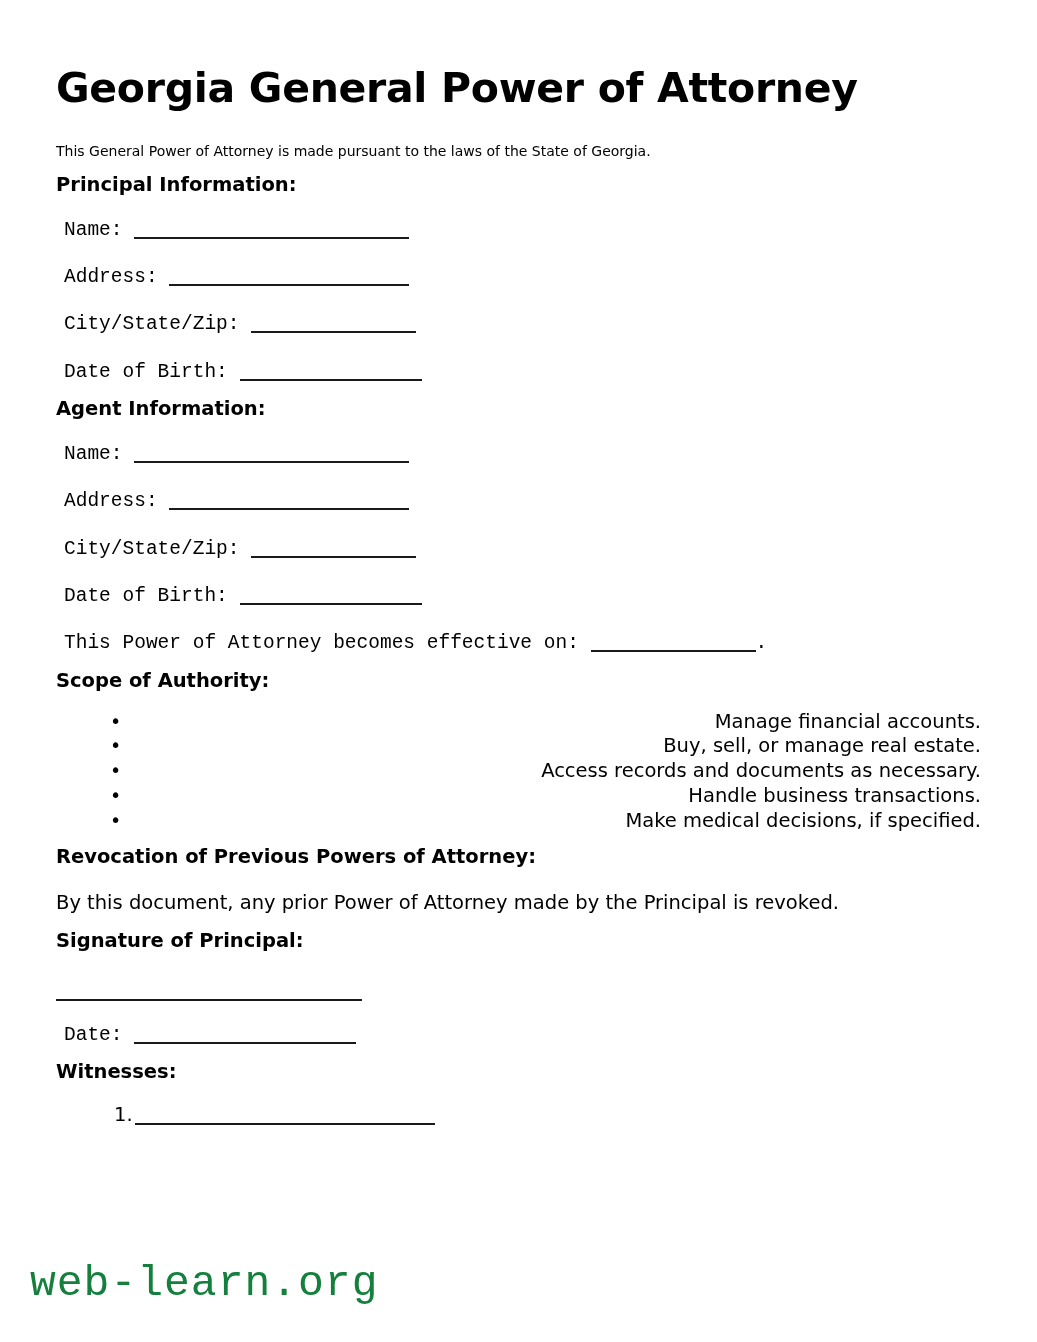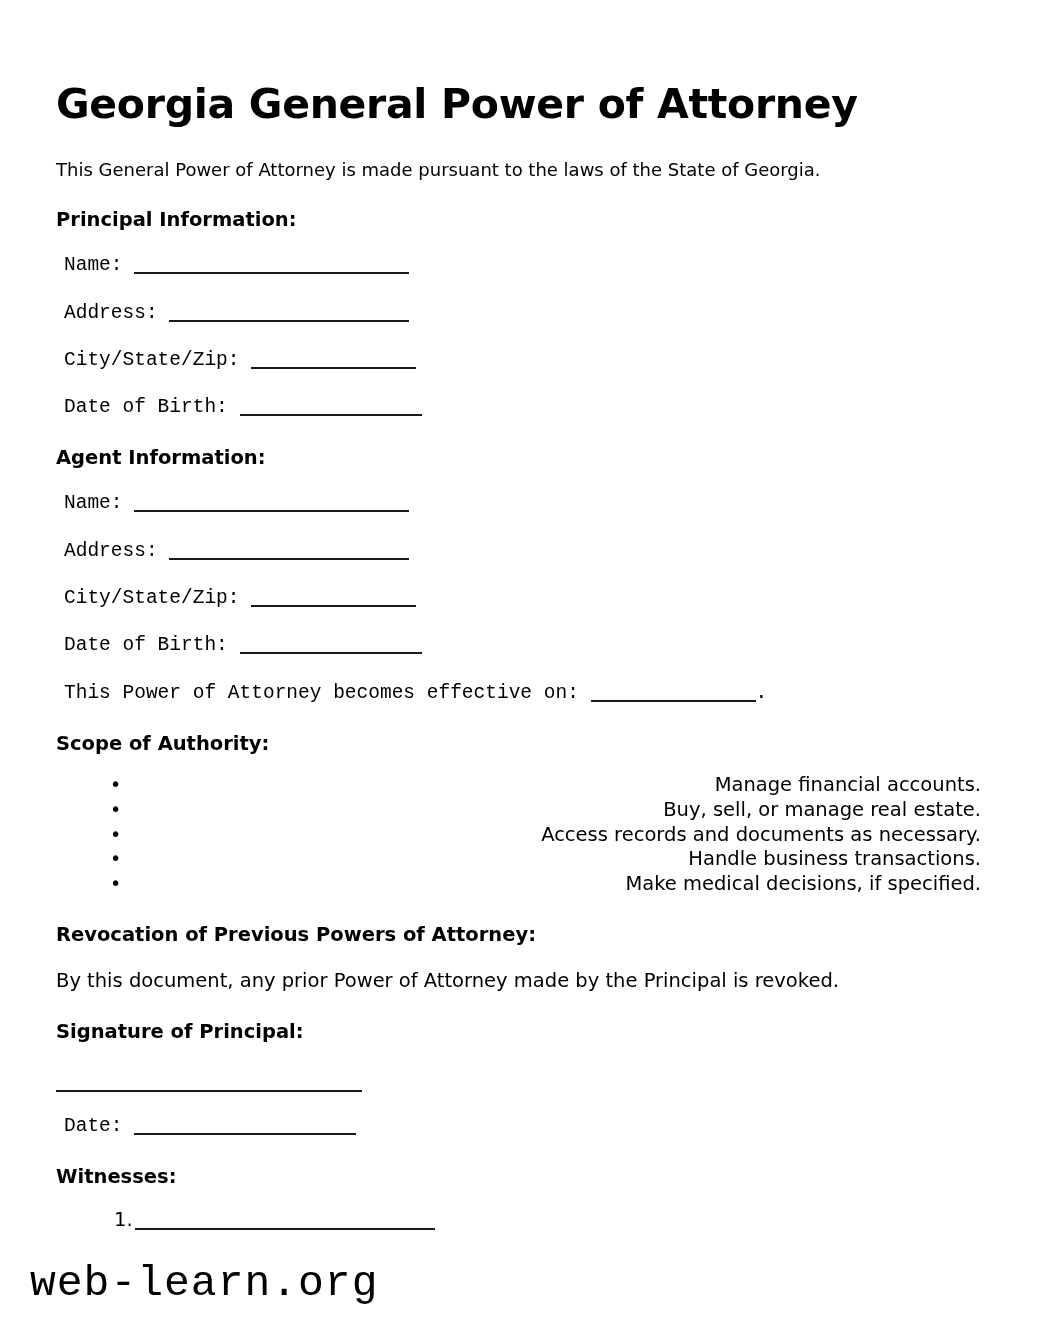--- a/index.html
+++ b/index.html
@@ -10,46 +10,46 @@
   body {
     width: 1037px;
     height: 1342px;
     position: relative;
     overflow: hidden;
     font-family: "DejaVu Sans", sans-serif;
     color: #000000;
   }
   .page {
     position: absolute;
-    left: 0; top: 16px;
+    left: 0; top: 0;
     width: 1037px;
     height: 1061px;
     background: #ffffff;
     box-sizing: border-box;
     padding: 56px 56px 0 56px;
   }
   .doc-title {
     font-size: 41px;
     font-weight: bold;
     letter-spacing: -0.3px;
     line-height: 1.12;
     margin: 10px 0 0 0;
     color: #000;
     white-space: nowrap;
   }
   .intro {
-    font-size: 18px;
+    font-size: 14px;
     line-height: 1.35;
     margin: 30px 0 0 0;
     max-width: 880px;
   }
   .section-head {
     font-size: 19.5px;
     font-weight: bold;
-    margin: 26px 0 0 0;
+    margin: 12px 0 0 0;
   }
   .field-row {
     font-size: 19.5px;
     line-height: 1.35;
     margin: 21px 0 0 8px;
     white-space: nowrap;
     font-family: Liberation Mono, monospace;
   }
   .blank {
     display: inline-block;
@@ -113,21 +113,21 @@
     content: counter(wit) ".";
     margin-right: 2px;
   }
   .watermark {
     position: absolute;
     left: 30px;
     top: 1262px;
     font-family: "Liberation Mono", "DejaVu Sans Mono", monospace;
     font-size: 43px;
     letter-spacing: 1px;
-    color: #000000;
+    color: #15803d;
     white-space: nowrap;
     line-height: 1;
   }
 </style>
 </head>
 <body>
 
 <div class="page">
 
   <h1 class="doc-title">Georgia General Power of Attorney</h1>

